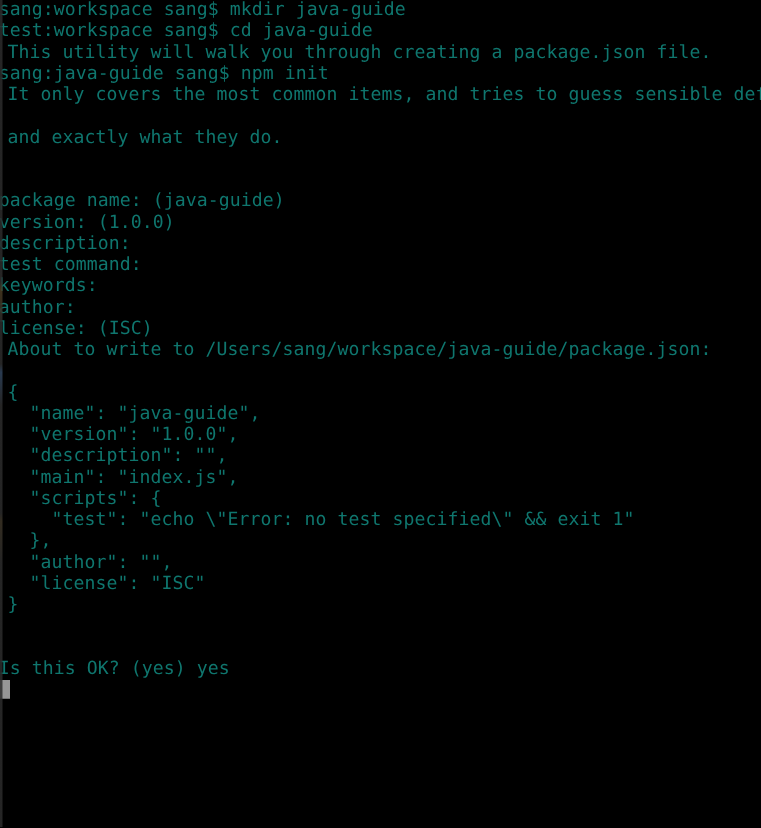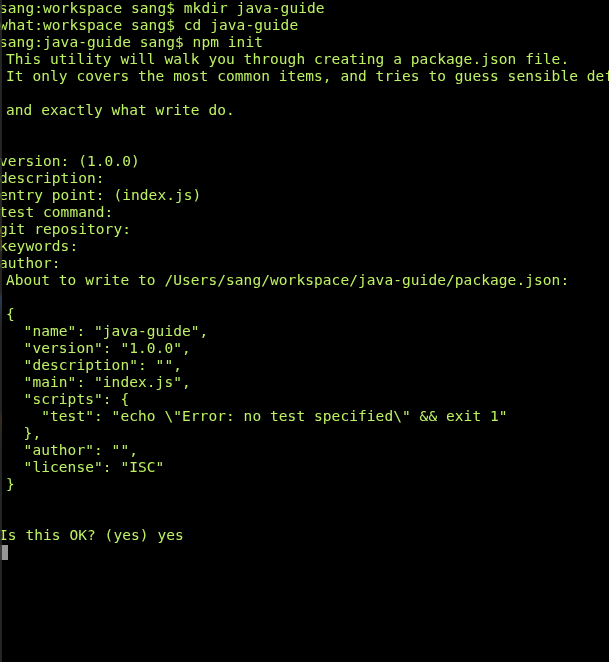--- a/index.html
+++ b/index.html
@@ -58,21 +58,21 @@
     font-size: 14.5px;
     letter-spacing: 0.07px;
     color: #33dd11;
     white-space: pre;
     
     padding-left: 0px;
     margin-left: -1px;
   }
   .line .txt {
     display: inline-block;
-    color: #bef264;
+    color: #0f766e;
   }
   
   .line.indent {
     margin-left: 6px;
   }
   .line.blank {
     color: transparent;
   }
   .cursor-block {
     display: inline-block;
@@ -85,35 +85,35 @@
 </style>
 </head>
 <body>
 
 <div id="terminal-window">
 
   <div id="window-left-edge"></div>
 
   <div id="screen">
       <div class="line"><span class="txt">sang:workspace sang$ mkdir java-guide</span></div>
-      <div class="line"><span class="txt">what:workspace sang$ cd java-guide</span></div>
+      <div class="line"><span class="txt">test:workspace sang$ cd java-guide</span></div>
+      <div class="line indent"><span class="txt">This utility will walk you through creating a package.json file.</span></div>
       <div class="line"><span class="txt">sang:java-guide sang$ npm init</span></div>
-      <div class="line indent"><span class="txt">This utility will walk you through creating a package.json file.</span></div>
       <div class="line indent"><span class="txt">It only covers the most common items, and tries to guess sensible defaults.</span></div>
       <div class="line blank indent"><span class="txt"></span></div>
-      <div class="line indent"><span class="txt">and exactly what write do.</span></div>
+      <div class="line indent"><span class="txt">and exactly what they do.</span></div>
       <div class="line blank indent"><span class="txt"></span></div>
       <div class="line blank indent"><span class="txt"></span></div>
+      <div class="line"><span class="txt">package name: (java-guide)</span></div>
       <div class="line"><span class="txt">version: (1.0.0)</span></div>
       <div class="line"><span class="txt">description:</span></div>
-      <div class="line"><span class="txt">entry point: (index.js)</span></div>
       <div class="line"><span class="txt">test command:</span></div>
-      <div class="line"><span class="txt">git repository:</span></div>
       <div class="line"><span class="txt">keywords:</span></div>
       <div class="line"><span class="txt">author:</span></div>
+      <div class="line"><span class="txt">license: (ISC)</span></div>
       <div class="line indent"><span class="txt">About to write to /Users/sang/workspace/java-guide/package.json:</span></div>
       <div class="line blank indent"><span class="txt"></span></div>
       <div class="line indent"><span class="txt">{</span></div>
       <div class="line indent"><span class="txt">  "name": "java-guide",</span></div>
       <div class="line indent"><span class="txt">  "version": "1.0.0",</span></div>
       <div class="line indent"><span class="txt">  "description": "",</span></div>
       <div class="line indent"><span class="txt">  "main": "index.js",</span></div>
       <div class="line indent"><span class="txt">  "scripts": {</span></div>
       <div class="line indent"><span class="txt">    "test": "echo \"Error: no test specified\" &amp;&amp; exit 1"</span></div>
       <div class="line indent"><span class="txt">  },</span></div>

